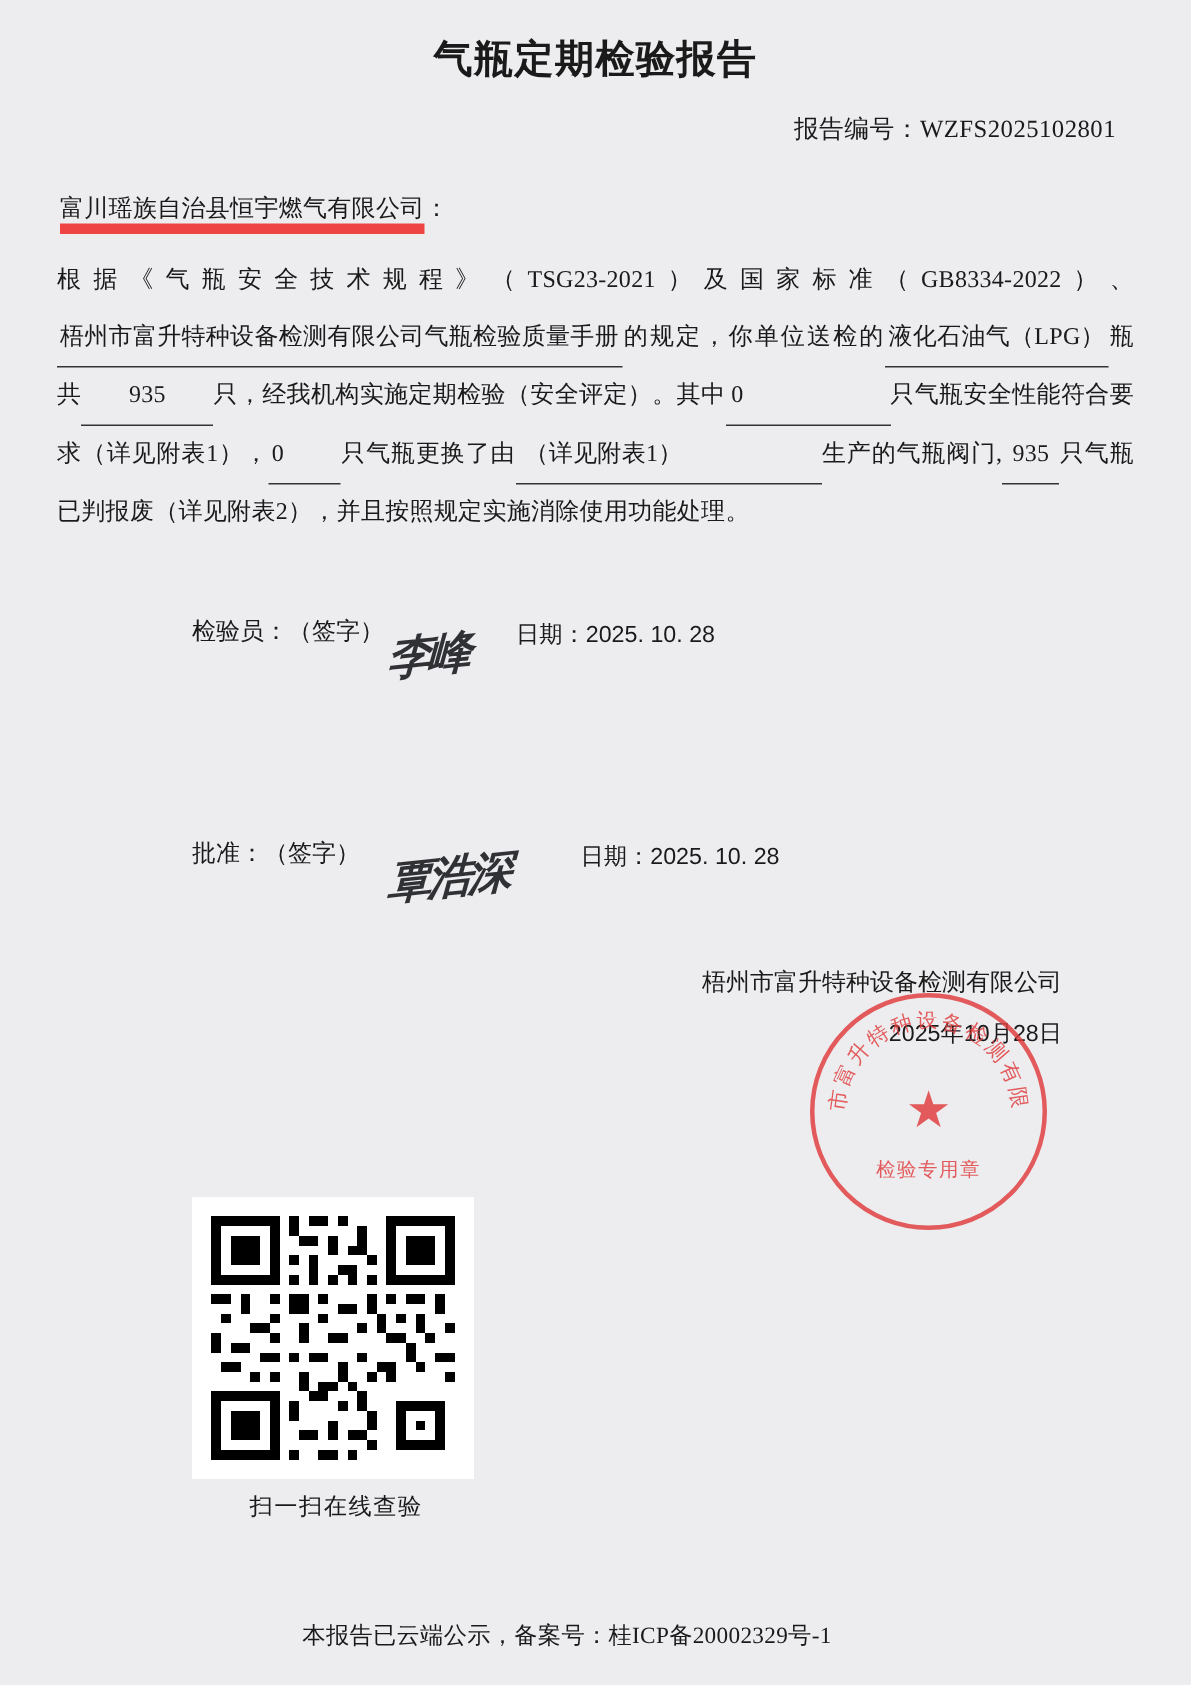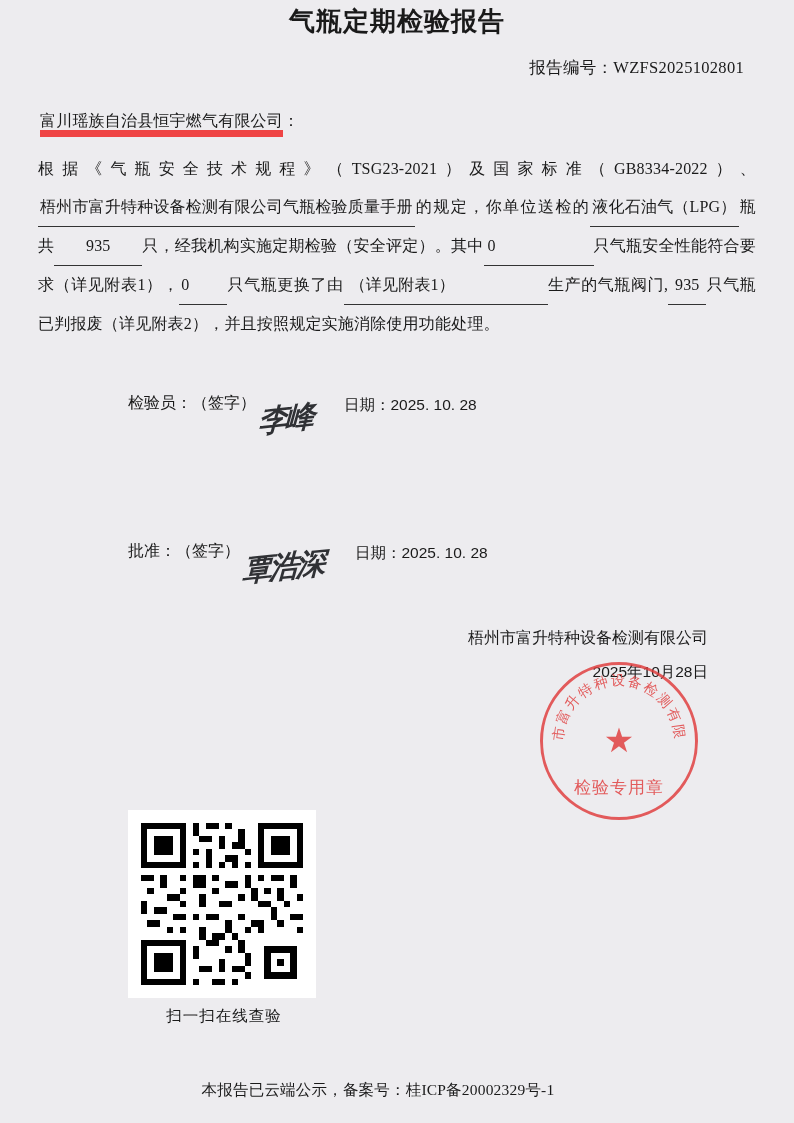--- a/index.html
+++ b/index.html
@@ -21,21 +21,21 @@
     height: 1123px;
     box-sizing: border-box;
     padding: 0 38px;
   }
   .doc-title {
     text-align: center;
     font-family: "Liberation Sans", sans-serif;
     font-weight: bold;
     font-size: 26px;
     letter-spacing: 1px;
-    padding-top: 4px;
+    padding-top: 22px;
     padding-bottom: 4px;
   }
   .report-no {
     text-align: right;
     font-size: 16.5px;
     padding-right: 12px;
     padding-top: 14px;
     letter-spacing: 0.3px;
   }
   .addressee {
@@ -98,21 +98,21 @@
   }
   .sig-date {
     margin-left: 34px;
     white-space: nowrap;
     font-family: "Liberation Sans", sans-serif;
     font-size: 15.5px;
     position: relative;
     top: 2px;
     text-align: center;
   }
-  .sig-row.approve { padding-top: 84px; }
+  .sig-row.approve { padding-top: 84px; gap: 16px; }
 
   .issuer {
     text-align: right;
     font-size: 16px;
     padding-top: 16px;
     padding-right: 48px;
     line-height: 34px;
     position: relative;
     z-index: 1;
   }
@@ -149,34 +149,33 @@
   }
   .seal .arc text {
     font-family: "Liberation Sans", sans-serif;
     font-size: 14px;
     fill: #e03b3b;
     letter-spacing: 2px;
   }
   .seal .bottom-text {
     position: absolute;
     width: 100%;
-    bottom: 18px;
-    text-align: center;
-    font-family: "Liberation Sans", sans-serif;
-    font-size: 17px;
+    bottom: 28px;
+    text-align: center;
+    font-family: "Liberation Sans", sans-serif;
+    font-size: 13px;
     letter-spacing: 1px;
   }
 
   .qr-wrap {
     position: absolute;
     left: 128px;
     top: 798px;
     width: 192px;
     text-align: center;
-    margin-top: 12px;
   }
   .qr {
     width: 188px;
     height: 188px;
     background: #fff;
     padding: 0;
     box-sizing: border-box;
     display: block;
   }
   .qr-caption {

